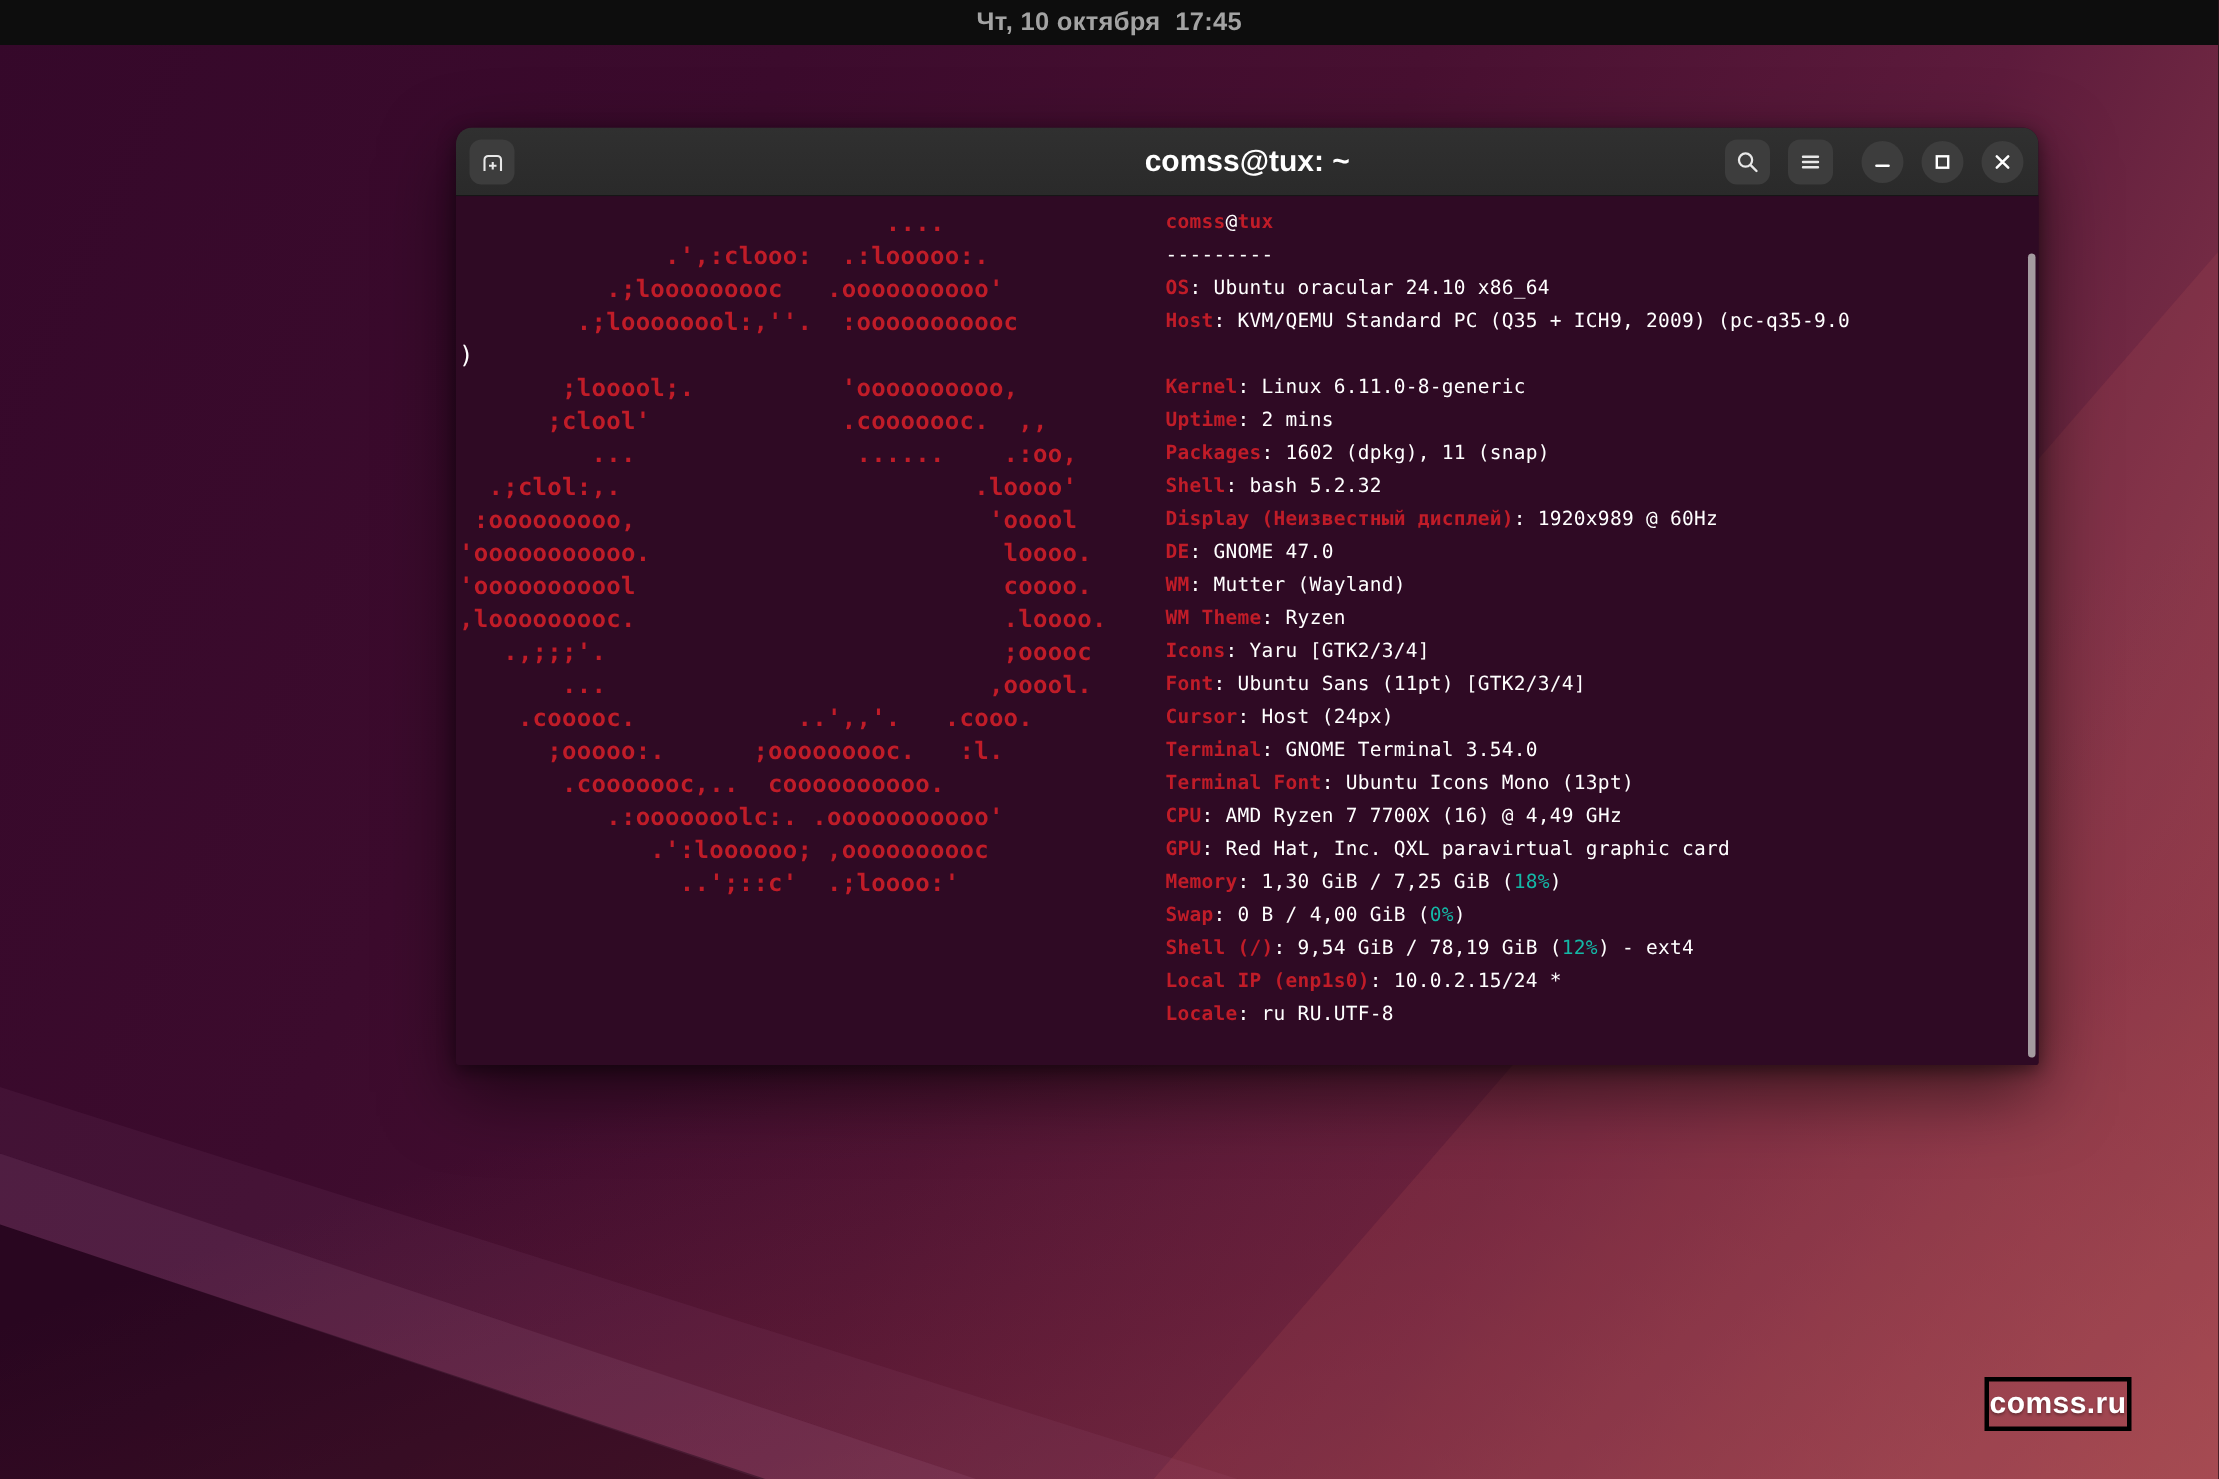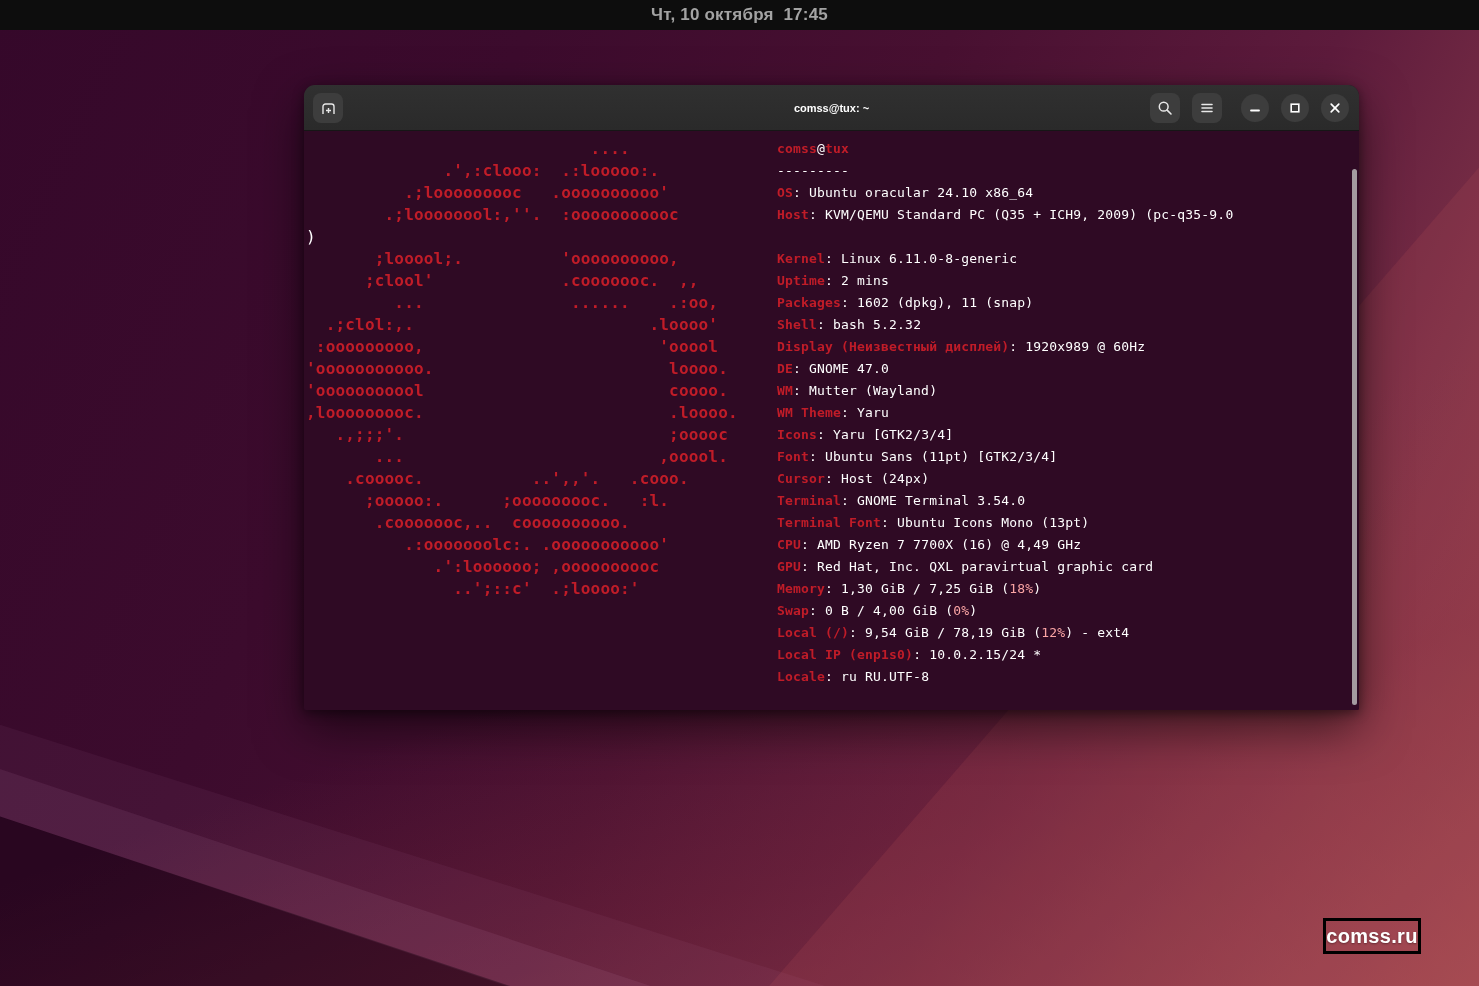--- a/index.html
+++ b/index.html
@@ -34,21 +34,21 @@
     background:#2f0a24;
   }
   #titlebar{
     position:absolute;left:0;top:0;width:100%;height:46px;
     background:linear-gradient(#303030,#2a2a2a);
     border-radius:11px 11px 0 0;
     border-bottom:1px solid #161616;box-sizing:border-box;
   }
   #wintitle{
     position:absolute;left:0;right:0;top:0;height:60px;line-height:46px;
-    text-align:center;color:#ffffff;font-size:11px;font-weight:700;
+    text-align:center;color:#ffffff;font-size:20px;font-weight:700;
   }
   .tb-btn{
     position:absolute;top:8px;width:30px;height:30px;border-radius:8px;
     background:#3d3d3d;display:flex;align-items:center;justify-content:center;
   }
   .tb-circle{
     position:absolute;top:9px;width:28px;height:28px;border-radius:50%;
     background:#3d3d3d;display:flex;align-items:center;justify-content:center;
   }
   .tb-btn svg,.tb-circle svg{display:block;}
@@ -73,21 +73,21 @@
   }
   #hostwrap{
     position:absolute;left:2px;top:95px;color:#ffffff;
   }
   #sysinfo{
     position:absolute;left:473px;top:7px;color:#ffffff;
   }
   .trow{height:22px;white-space:pre;font-family:"DejaVu Sans Mono", monospace;font-size:13px;line-height:22px;letter-spacing:.18px;}
   .c-red{color:#c01c28;font-weight:700;}
   .c-fg{color:#ffffff;}
-  .c-green{color:#fca5a5;}
+  .c-green{color:#14b8a6;}
   #scrollthumb{
     position:absolute;right:2px;top:38px;bottom:5px;width:5px;
     background:#aba3a8;border-radius:3px;opacity:.95;
   }
   
   #watermark{
     position:absolute;left:1323px;top:918px;width:98px;height:36px;
     border:3px solid #000;box-sizing:border-box;z-index:40;
     display:flex;align-items:center;justify-content:center;
     color:#fff;font-size:20px;font-weight:700;letter-spacing:.3px;
@@ -192,31 +192,31 @@
         <div class="trow"><span class="c-red">OS</span><span class="c-fg">: Ubuntu oracular 24.10 x86_64</span></div>
         <div class="trow"><span class="c-red">Host</span><span class="c-fg">: KVM/QEMU Standard PC (Q35 + ICH9, 2009) (pc-q35-9.0</span></div>
         <div class="trow"></div>
         <div class="trow"><span class="c-red">Kernel</span><span class="c-fg">: Linux 6.11.0-8-generic</span></div>
         <div class="trow"><span class="c-red">Uptime</span><span class="c-fg">: 2 mins</span></div>
         <div class="trow"><span class="c-red">Packages</span><span class="c-fg">: 1602 (dpkg), 11 (snap)</span></div>
         <div class="trow"><span class="c-red">Shell</span><span class="c-fg">: bash 5.2.32</span></div>
         <div class="trow"><span class="c-red">Display (Неизвестный дисплей)</span><span class="c-fg">: 1920x989 @ 60Hz</span></div>
         <div class="trow"><span class="c-red">DE</span><span class="c-fg">: GNOME 47.0</span></div>
         <div class="trow"><span class="c-red">WM</span><span class="c-fg">: Mutter (Wayland)</span></div>
-        <div class="trow"><span class="c-red">WM Theme</span><span class="c-fg">: Yaru</span></div>
+        <div class="trow"><span class="c-red">WM Theme</span><span class="c-fg">: Ryzen</span></div>
         <div class="trow"><span class="c-red">Icons</span><span class="c-fg">: Yaru [GTK2/3/4]</span></div>
         <div class="trow"><span class="c-red">Font</span><span class="c-fg">: Ubuntu Sans (11pt) [GTK2/3/4]</span></div>
         <div class="trow"><span class="c-red">Cursor</span><span class="c-fg">: Host (24px)</span></div>
         <div class="trow"><span class="c-red">Terminal</span><span class="c-fg">: GNOME Terminal 3.54.0</span></div>
         <div class="trow"><span class="c-red">Terminal Font</span><span class="c-fg">: Ubuntu Icons Mono (13pt)</span></div>
         <div class="trow"><span class="c-red">CPU</span><span class="c-fg">: AMD Ryzen 7 7700X (16) @ 4,49 GHz</span></div>
         <div class="trow"><span class="c-red">GPU</span><span class="c-fg">: Red Hat, Inc. QXL paravirtual graphic card</span></div>
         <div class="trow"><span class="c-red">Memory</span><span class="c-fg">: 1,30 GiB / 7,25 GiB (</span><span class="c-green">18%</span><span class="c-fg">)</span></div>
         <div class="trow"><span class="c-red">Swap</span><span class="c-fg">: 0 B / 4,00 GiB (</span><span class="c-green">0%</span><span class="c-fg">)</span></div>
-        <div class="trow"><span class="c-red">Local (/)</span><span class="c-fg">: 9,54 GiB / 78,19 GiB (</span><span class="c-green">12%</span><span class="c-fg">) - ext4</span></div>
+        <div class="trow"><span class="c-red">Shell (/)</span><span class="c-fg">: 9,54 GiB / 78,19 GiB (</span><span class="c-green">12%</span><span class="c-fg">) - ext4</span></div>
         <div class="trow"><span class="c-red">Local IP (enp1s0)</span><span class="c-fg">: 10.0.2.15/24 *</span></div>
         <div class="trow"><span class="c-red">Locale</span><span class="c-fg">: ru RU.UTF-8</span></div>
       </div>
     <div id="scrollthumb"></div>
   </div>
 </div>
 
 <div id="watermark">comss.ru</div>
 
 </body></html>

